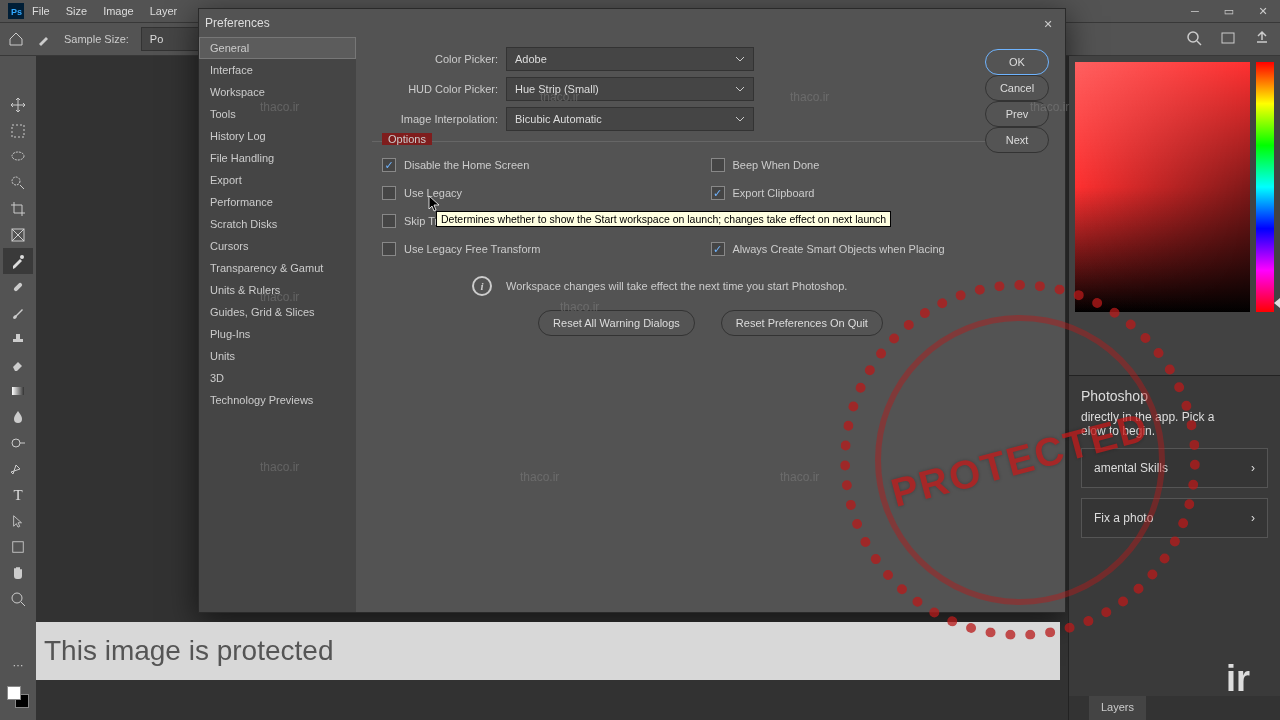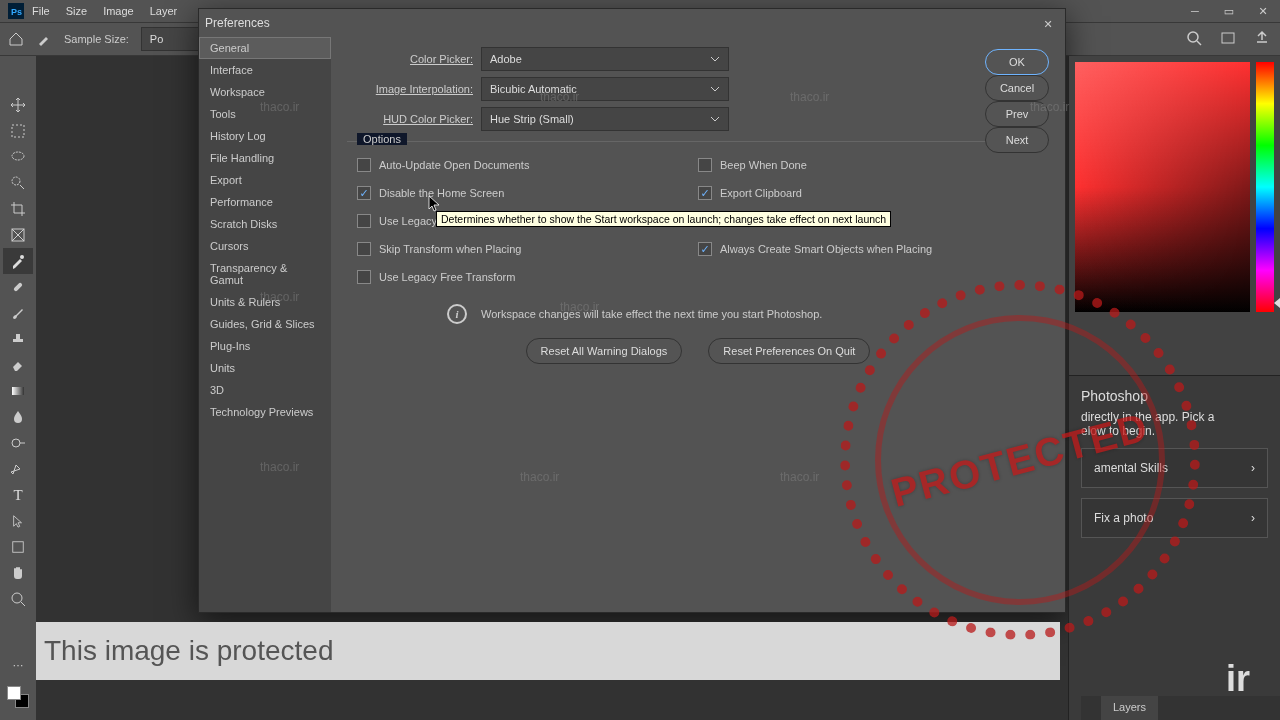--- a/index.html
+++ b/index.html
@@ -18,30 +18,30 @@
 .tool-strip .more { margin-top:auto; }
 .fg-bg { width:22px; height:22px; position:relative; margin:8px 0 12px; }
 .fg-bg .sw { width:14px; height:14px; border:1px solid #888; position:absolute; }
 .fg-bg .bg { background:#000; right:0; bottom:0; }
 .fg-bg .fg { background:#fff; left:0; top:0; }
 
 .dialog { position:absolute; left:198px; top:8px; width:868px; height:605px; background:#535353; border:1px solid #2a2a2a; box-shadow:0 8px 30px rgba(0,0,0,0.6); }
 .dialog-title { height:28px; display:flex; align-items:center; padding:0 6px; color:#ddd; font-size:12px; }
 .dialog-close { position:absolute; right:8px; top:6px; width:18px; height:18px; display:flex; align-items:center; justify-content:center; color:#ccc; cursor:pointer; }
 .dialog-body { display:flex; height:calc(100% - 28px); }
-.side-list { width:132px; background:#454545; overflow:hidden; }
+.side-list { width:157px; background:#454545; overflow:hidden; }
 .side-list .item { padding:4px 10px; color:#ccc; font-size:11px; border:1px solid transparent; }
 .side-list .item.sel { background:#5c5c5c; border:1px solid #777; }
 .main-pane { flex:1; padding:10px 16px; position:relative; background:#535353; }
 .row { display:flex; align-items:center; margin-bottom:6px; }
-.row .lbl { width:134px; text-align:right; padding-right:8px; color:#ccc;text-decoration:underline; }
+.row .lbl { width:134px; text-align:right; padding-right:8px; color:#ccc; }
 .select { flex:0 0 248px; height:24px; background:#454545; border:1px solid #333; display:flex; align-items:center; padding:0 8px; justify-content:space-between; color:#ddd; }
 .select svg { width:10px; height:10px; }
 .group { margin-top:10px; border-top:1px solid #666; position:relative; padding:14px 10px 10px; }
-.group-title { position:absolute; top:-9px; left:10px; background:#0f172a; padding:0 6px; color:#ccc; }
+.group-title { position:absolute; top:-9px; left:10px; background:#7f1d1d; padding:0 6px; color:#ccc; }
 .opts-cols { display:flex; }
 .opts-col { flex:1; }
 .chk-row { display:flex; align-items:center; margin-bottom:10px; height:18px; }
 .chk { width:14px; height:14px; border:1px solid #888; margin-right:8px; display:flex; align-items:center; justify-content:center; background:#454545; }
 .chk.on::after { content:"✓"; color:#6fb4ff; font-size:11px; line-height:1; }
 .note-row { display:flex; align-items:center; gap:14px; margin:8px 0 14px 90px; }
 .info-icon { width:20px; height:20px; border:2px solid #ccc; border-radius:50%; display:flex; align-items:center; justify-content:center; font-style:italic; font-weight:bold; font-family:serif; }
 .btn { height:26px; padding:0 14px; background:#545454; border:1px solid #333; border-radius:13px; color:#ddd; display:inline-flex; align-items:center; }
 .btn-row { display:flex; gap:26px; justify-content:center; }
 .right-btns { position:absolute; right:16px; top:12px; width:64px; display:flex; flex-direction:column; gap:0; align-items:stretch; }
@@ -53,21 +53,21 @@
 .right-panels { position:absolute; right:0; top:56px; width:212px; bottom:0; background:#3a3a3a; border-left:1px solid #222; }
 .color-panel { height:320px; background:#424242; border-bottom:1px solid #222; padding:6px; }
 .color-body { display:flex; gap:6px; height:250px; }
 .sat { flex:1; background:linear-gradient(to bottom,#ff3030,#000); position:relative; }
 .sat::before { content:""; position:absolute; inset:0; background:linear-gradient(to right,#fff,transparent); mix-blend-mode:overlay; }
 .hue { width:18px; background:linear-gradient(to bottom,#f00,#ff0,#0f0,#0ff,#00f,#f0f,#f00); position:relative; }
 .hue-ind { position:absolute; right:-6px; bottom:4px; width:0; height:0; border-top:5px solid transparent; border-bottom:5px solid transparent; border-right:6px solid #ddd; }
 .learn { padding:12px; color:#ddd; font-size:12px; }
 .learn h4 { font-size:14px; margin-bottom:6px; font-weight:normal; }
 .learn-card { background:#353535; border:1px solid #555; padding:12px; margin-top:10px; display:flex; align-items:center; justify-content:space-between; }
-.tabs-bottom { position:absolute; bottom:0; left:12px; right:0; height:24px; background:#333; display:flex;padding-left:20px; }
+.tabs-bottom { position:absolute; bottom:0; left:0; right:0; height:24px; background:#333; display:flex;padding-left:20px; }
 .tabs-bottom span { padding:5px 12px; font-size:11px; }
 .tabs-bottom .act { background:#444; }
 
 .protected-bar { position:absolute; left:36px; bottom:40px; right:220px; height:58px; background:#d8d8d8; color:#555; display:flex; align-items:center; padding-left:8px; font-size:28px; }
 .wm { position:absolute; color:#888; font-size:12px; opacity:0.45; pointer-events:none; }
 .stamp { position:absolute; right:60px; bottom:60px; width:400px; height:400px; pointer-events:none; opacity:0.75; }
 .stamp .ring { position:absolute; inset:20px; border:10px dotted #b81a1a; border-radius:50%; }
 .stamp .ring2 { position:absolute; inset:55px; border:6px solid rgba(184,26,26,0.6); border-radius:50%; }
 .stamp .txt { position:absolute; left:50%; top:50%; transform:translate(-50%,-50%) rotate(-15deg); color:#c21919; font-size:40px; font-weight:900; letter-spacing:2px; text-shadow:0 0 4px rgba(0,0,0,0.3); }
 .corner-ir { position:absolute; right:30px; bottom:20px; color:#ddd; font-size:36px; font-weight:bold; }
@@ -266,46 +266,42 @@
           <div class="row">
             <div class="lbl">Color Picker:</div>
             <div class="select">
               <span>Adobe</span>
               <svg viewBox="0 0 10 10">
                 <path d="M1 3l4 4 4-4" stroke="#ccc" fill="none"></path>
               </svg>
             </div>
           </div>
           <div class="row">
-            <div class="lbl">Image Interpolation:</div>
+            <div class="lbl">HUD Color Picker:</div>
             <div class="select">
-              <span>Bicubic Automatic</span>
+              <span>Hue Strip (Small)</span>
               <svg viewBox="0 0 10 10">
                 <path d="M1 3l4 4 4-4" stroke="#ccc" fill="none"></path>
               </svg>
             </div>
           </div>
           <div class="row">
-            <div class="lbl">HUD Color Picker:</div>
+            <div class="lbl">Image Interpolation:</div>
             <div class="select">
-              <span>Hue Strip (Small)</span>
+              <span>Bicubic Automatic</span>
               <svg viewBox="0 0 10 10">
                 <path d="M1 3l4 4 4-4" stroke="#ccc" fill="none"></path>
               </svg>
             </div>
           </div>
         </div>
       <div class="group">
         <div class="group-title">Options</div>
         <div class="opts-cols">
           <div class="opts-col" id="optsL">
-              <div class="chk-row">
-                <div class="chk"></div>
-                <span>Auto-Update Open Documents</span>
-              </div>
               <div class="chk-row">
                 <div class="chk on"></div>
                 <span>Disable the Home Screen</span>
               </div>
               <div class="chk-row">
                 <div class="chk"></div>
                 <span>Use Legacy</span>
               </div>
               <div class="chk-row">
                 <div class="chk"></div>

